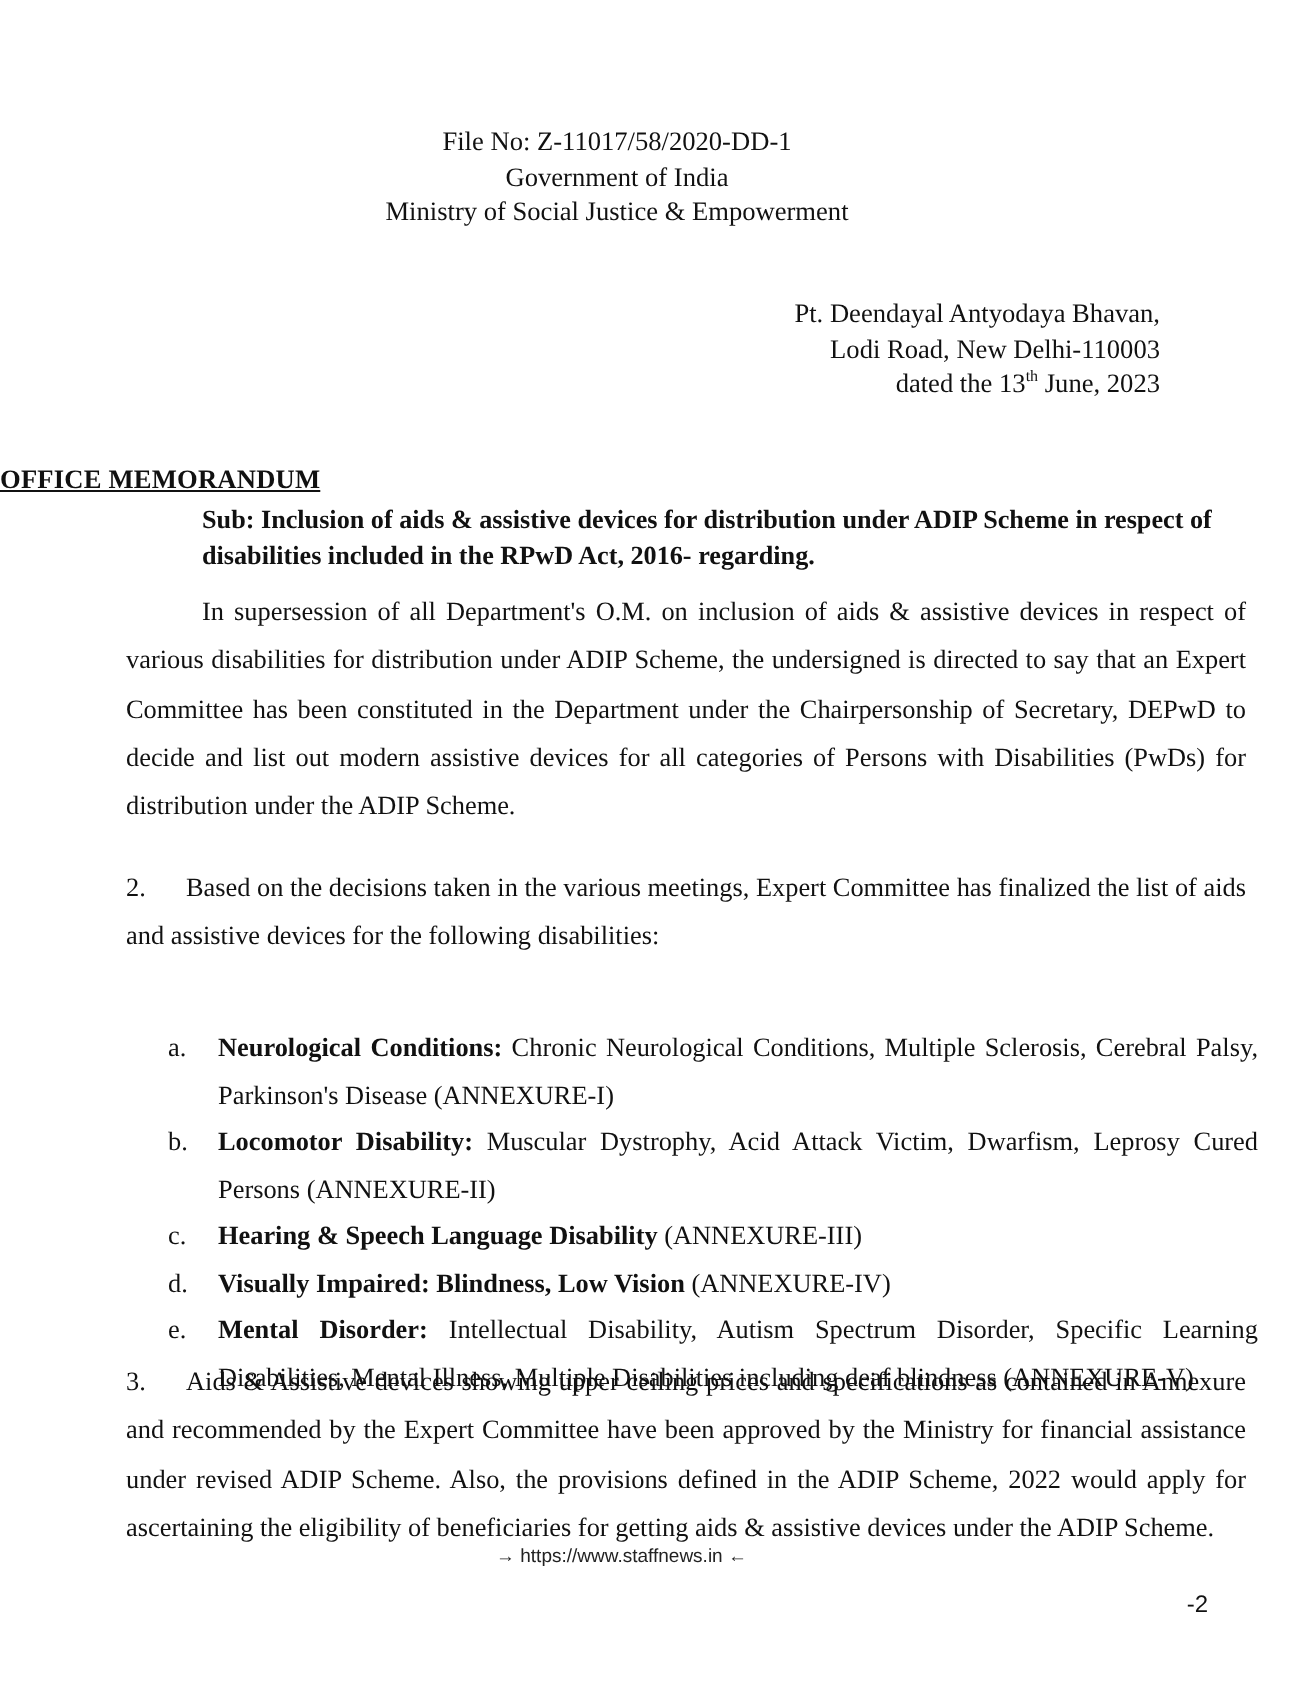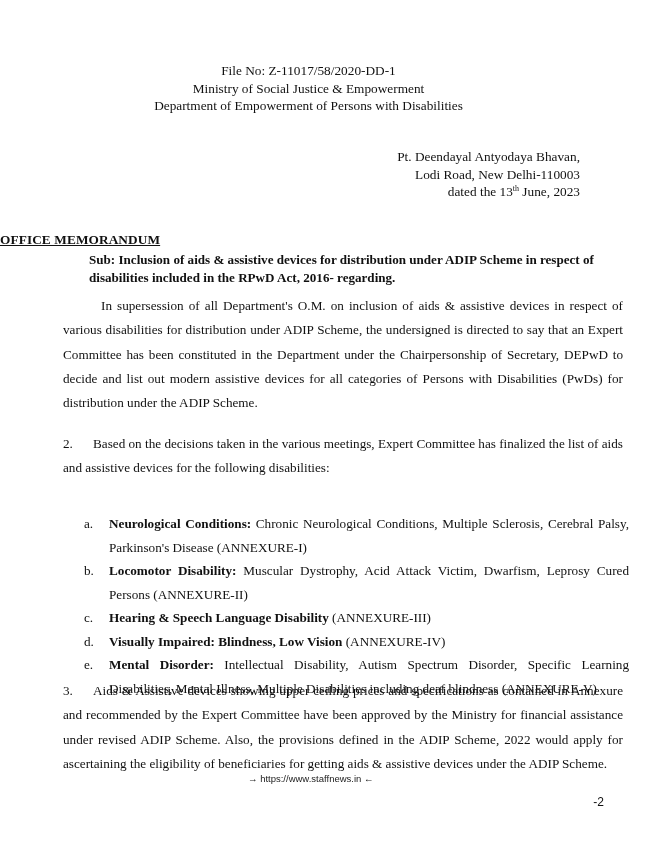--- a/index.html
+++ b/index.html
@@ -47,21 +47,21 @@
       top: 232px;
       left: 0;
       width: 650px;
       font-weight: bold;
       text-decoration: underline;
       letter-spacing: 0.1px;
     }
     .subject {
       position: absolute;
       top: 251px;
-      left: 89px;
+      left: 101px;
       width: 540px;
       font-weight: bold;
       line-height: 17.5px;
       font-size: 13.1px;
     }
     .para {
       position: absolute;
       left: 63px;
       width: 560px;
       text-align: justify;
@@ -109,22 +109,22 @@
       white-space: nowrap;
     }
   </style>
 </head>
 <body>
 
 <div class="page">
 
   <div class="header-center" style="top:62px;">
     <span class="header-line">File No: Z-11017/58/2020-DD-1</span>
+    <span class="header-line">Government of India</span>
     <span class="header-line">Ministry of Social Justice &amp; Empowerment</span>
-    <span class="header-line">Department of Empowerment of Persons with Disabilities</span>
   </div>
 
   <div class="address">
     <span class="line">Pt. Deendayal Antyodaya Bhavan,</span>
     <span class="line">Lodi Road, New Delhi-110003</span>
     <span class="line"><span>dated the 13</span><sup>th</sup><span> June, 2023</span></span>
   </div>
 
   <div class="om-title">OFFICE MEMORANDUM</div>
 

